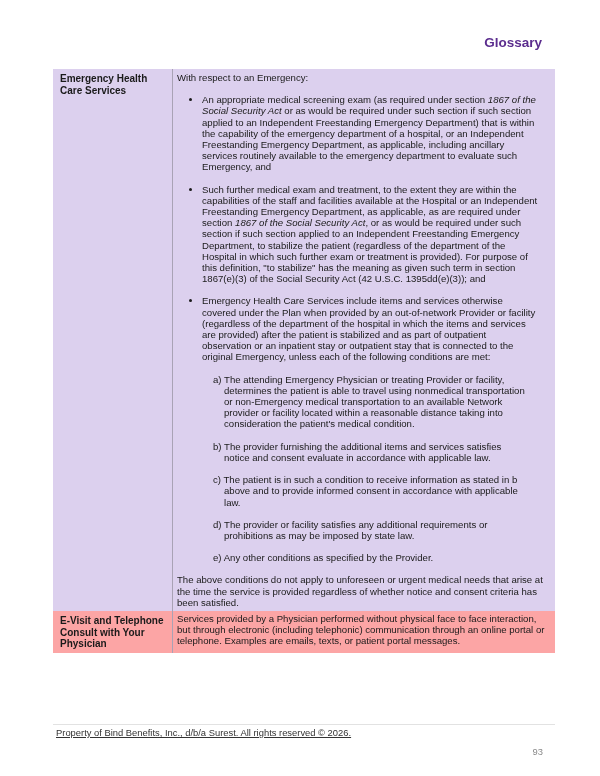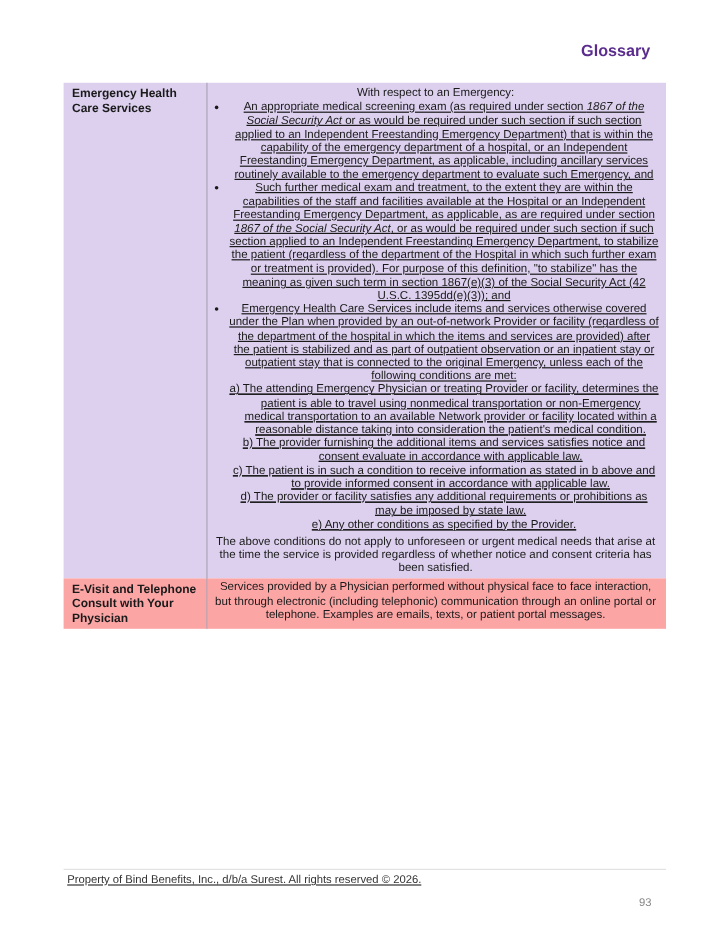--- a/index.html
+++ b/index.html
@@ -3,24 +3,24 @@
 <meta charset="utf-8">
 <style>
   html, body { margin:0; padding:0; background:#ffffff; }
   body { width:600px; height:776px; position:relative; overflow:hidden;
          font-family:"Liberation Sans", sans-serif; color:#1a1a1a; }
   .header-title { position:absolute; right:58px; top:35px; font-size:13.5px; font-weight:bold; color:#5b2d8e;margin-left:40px; }
   .gloss-table { position:absolute; left:53px; top:69px; width:502px; border-collapse:collapse; font-size:9.6px; line-height:11.2px; }
   .gloss-table td { vertical-align:top; padding:3px 4px 3px 0; }
   .row-shaded td { background:#dcd0ee; }
   .term { width:108px; font-weight:bold; font-size:10px; line-height:11.6px; border-right:1px solid #a9a2b5; padding-left:7px !important; padding-top:4px !important; }
-  .def { padding-left:4px !important; padding-right:6px !important;text-align:center; }
+  .def { padding-left:4px !important; padding-right:6px !important; }
   .def p { margin:0; }
   .def ul { margin:1px 0 0 0; padding-left:14px; }
-  .def ul li { margin:0;text-decoration:underline; }
+  .def ul li { margin:11px; }
   .def ol { list-style:none; margin:0; padding-left:0; }
   .def ol li { padding-left:11px; text-indent:-11px; }
   .def em { font-style:italic; }
   .after { margin-top:3px !important; }
   .row-plain td { background:#fca5a5; padding-top:2px; }
   .footer-line { position:absolute; left:53px; top:724px; width:502px; border-top:1px solid #e2e2e2; }
   .footer-text { position:absolute; left:56px; top:727px; font-size:9.4px; color:#333;text-decoration:underline; }
   .footer-page { position:absolute; right:57px; top:746px; font-size:9.4px; color:#888; }
 </style>
 </head>

